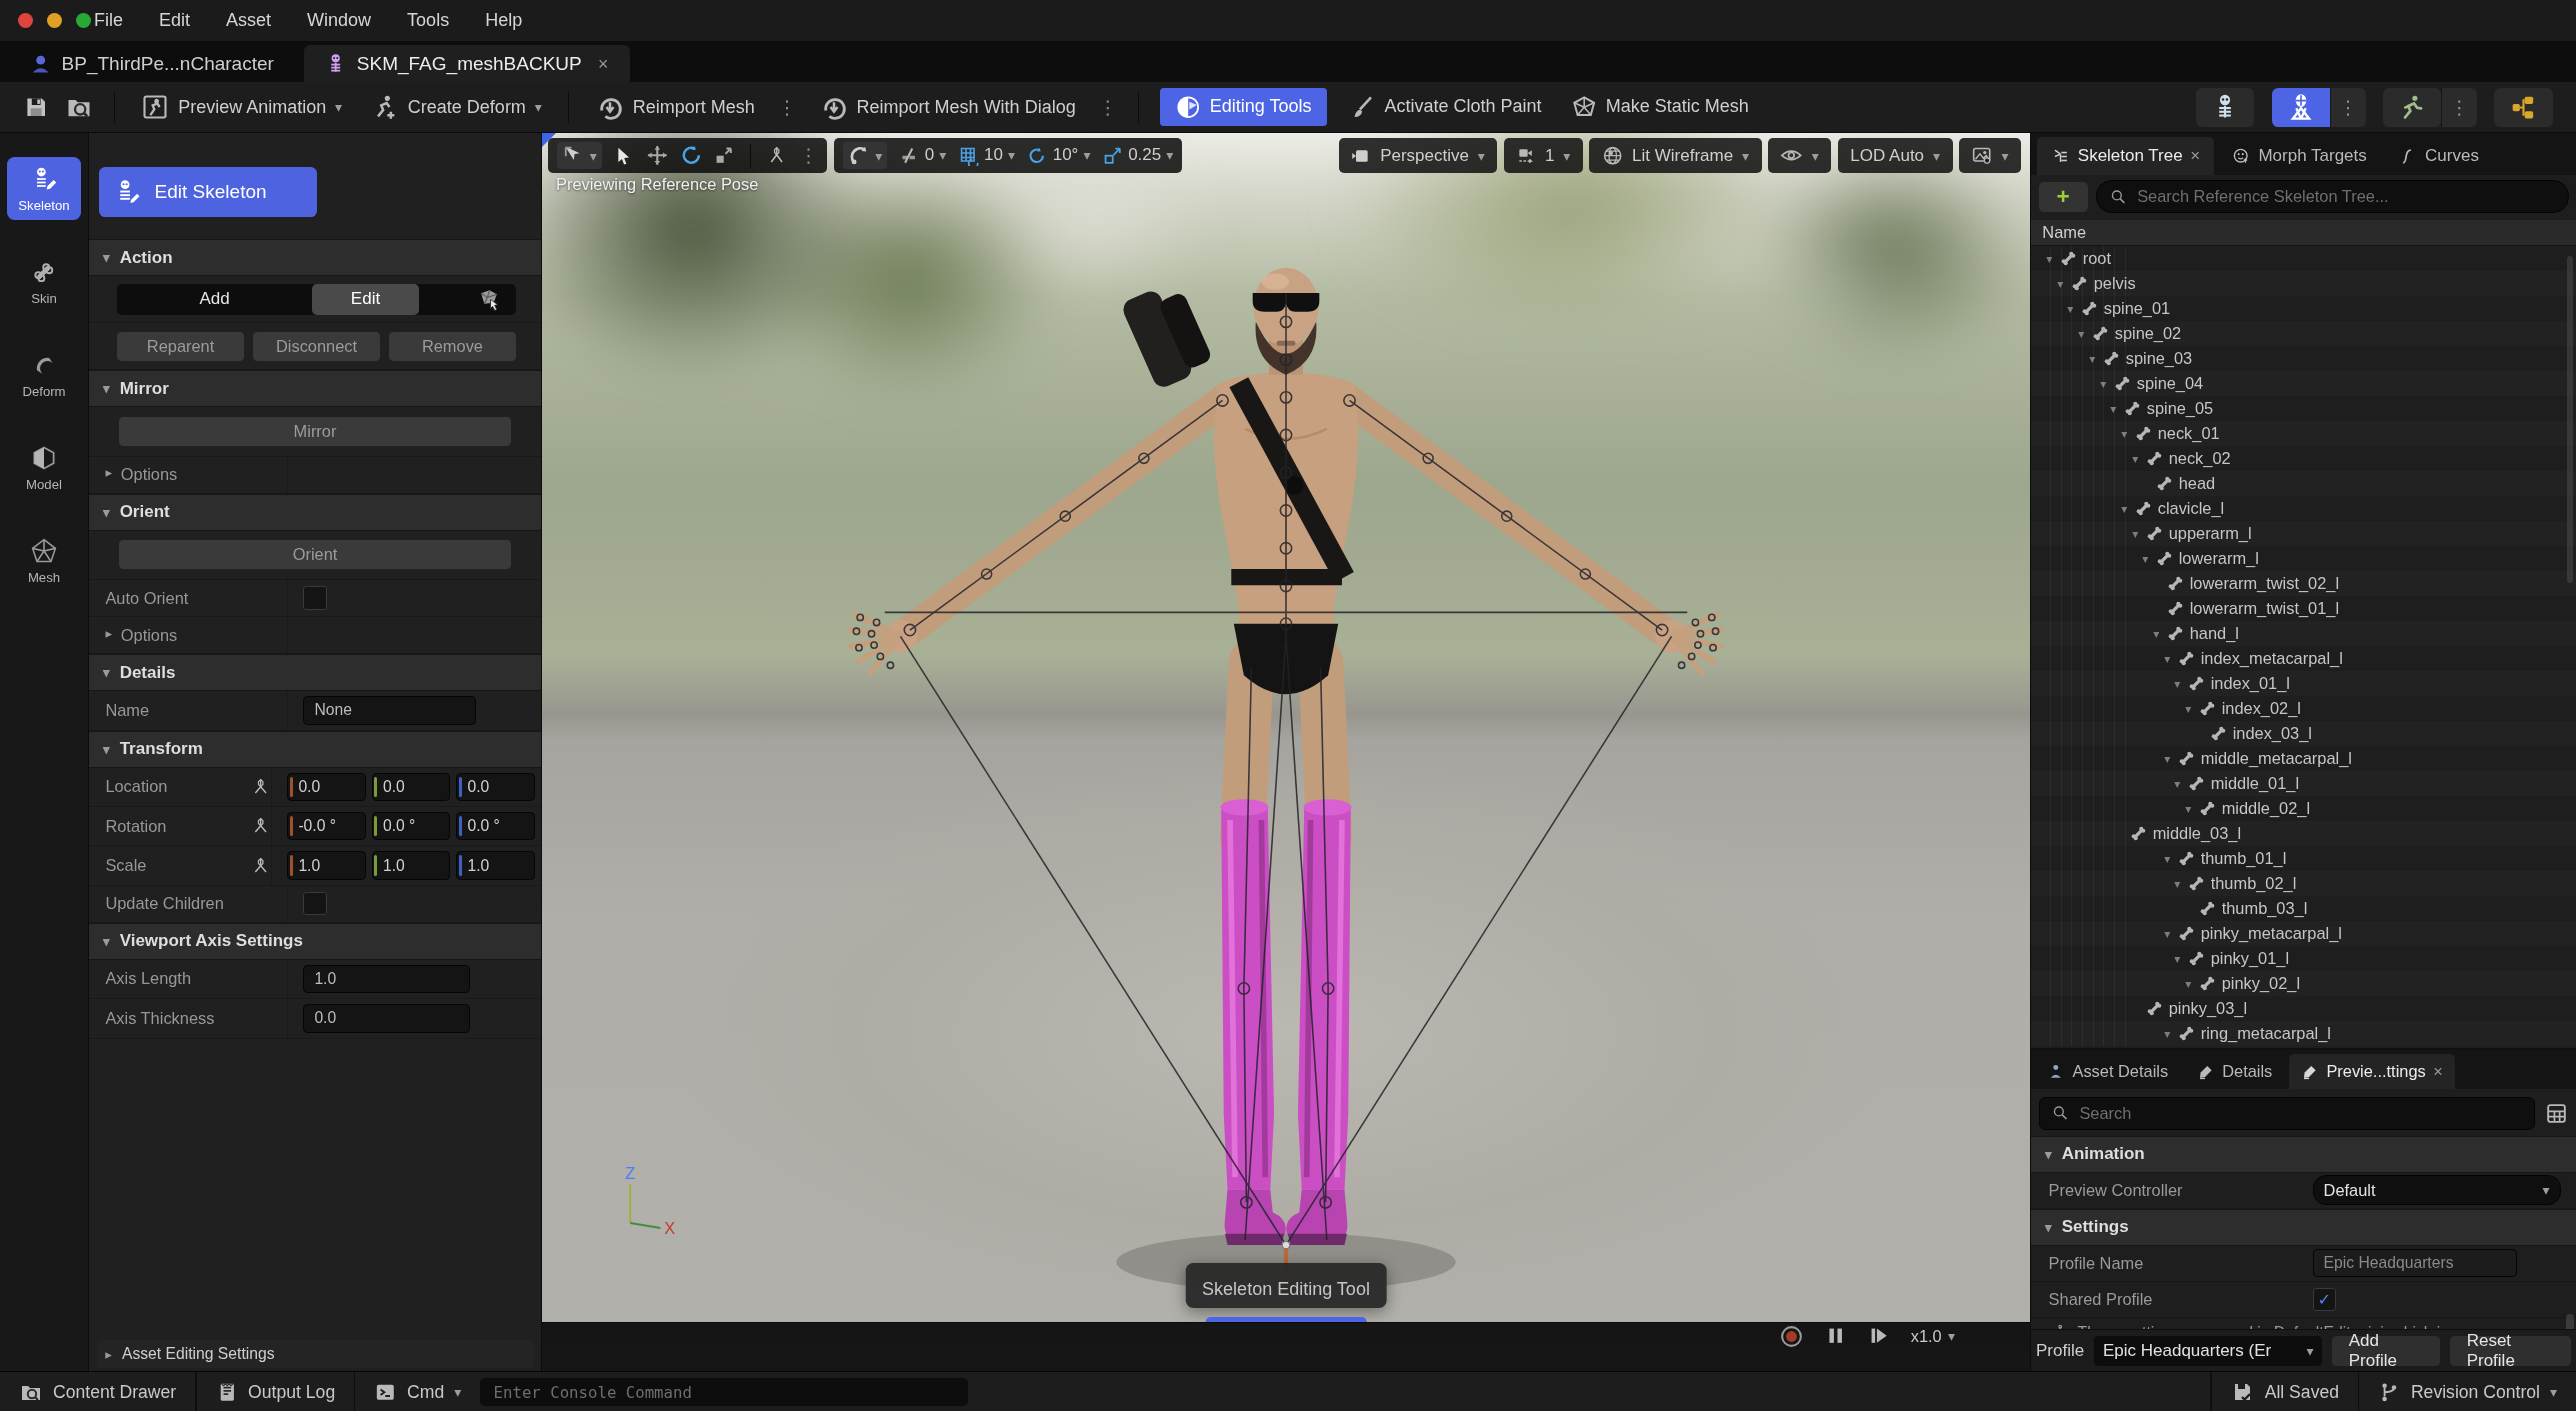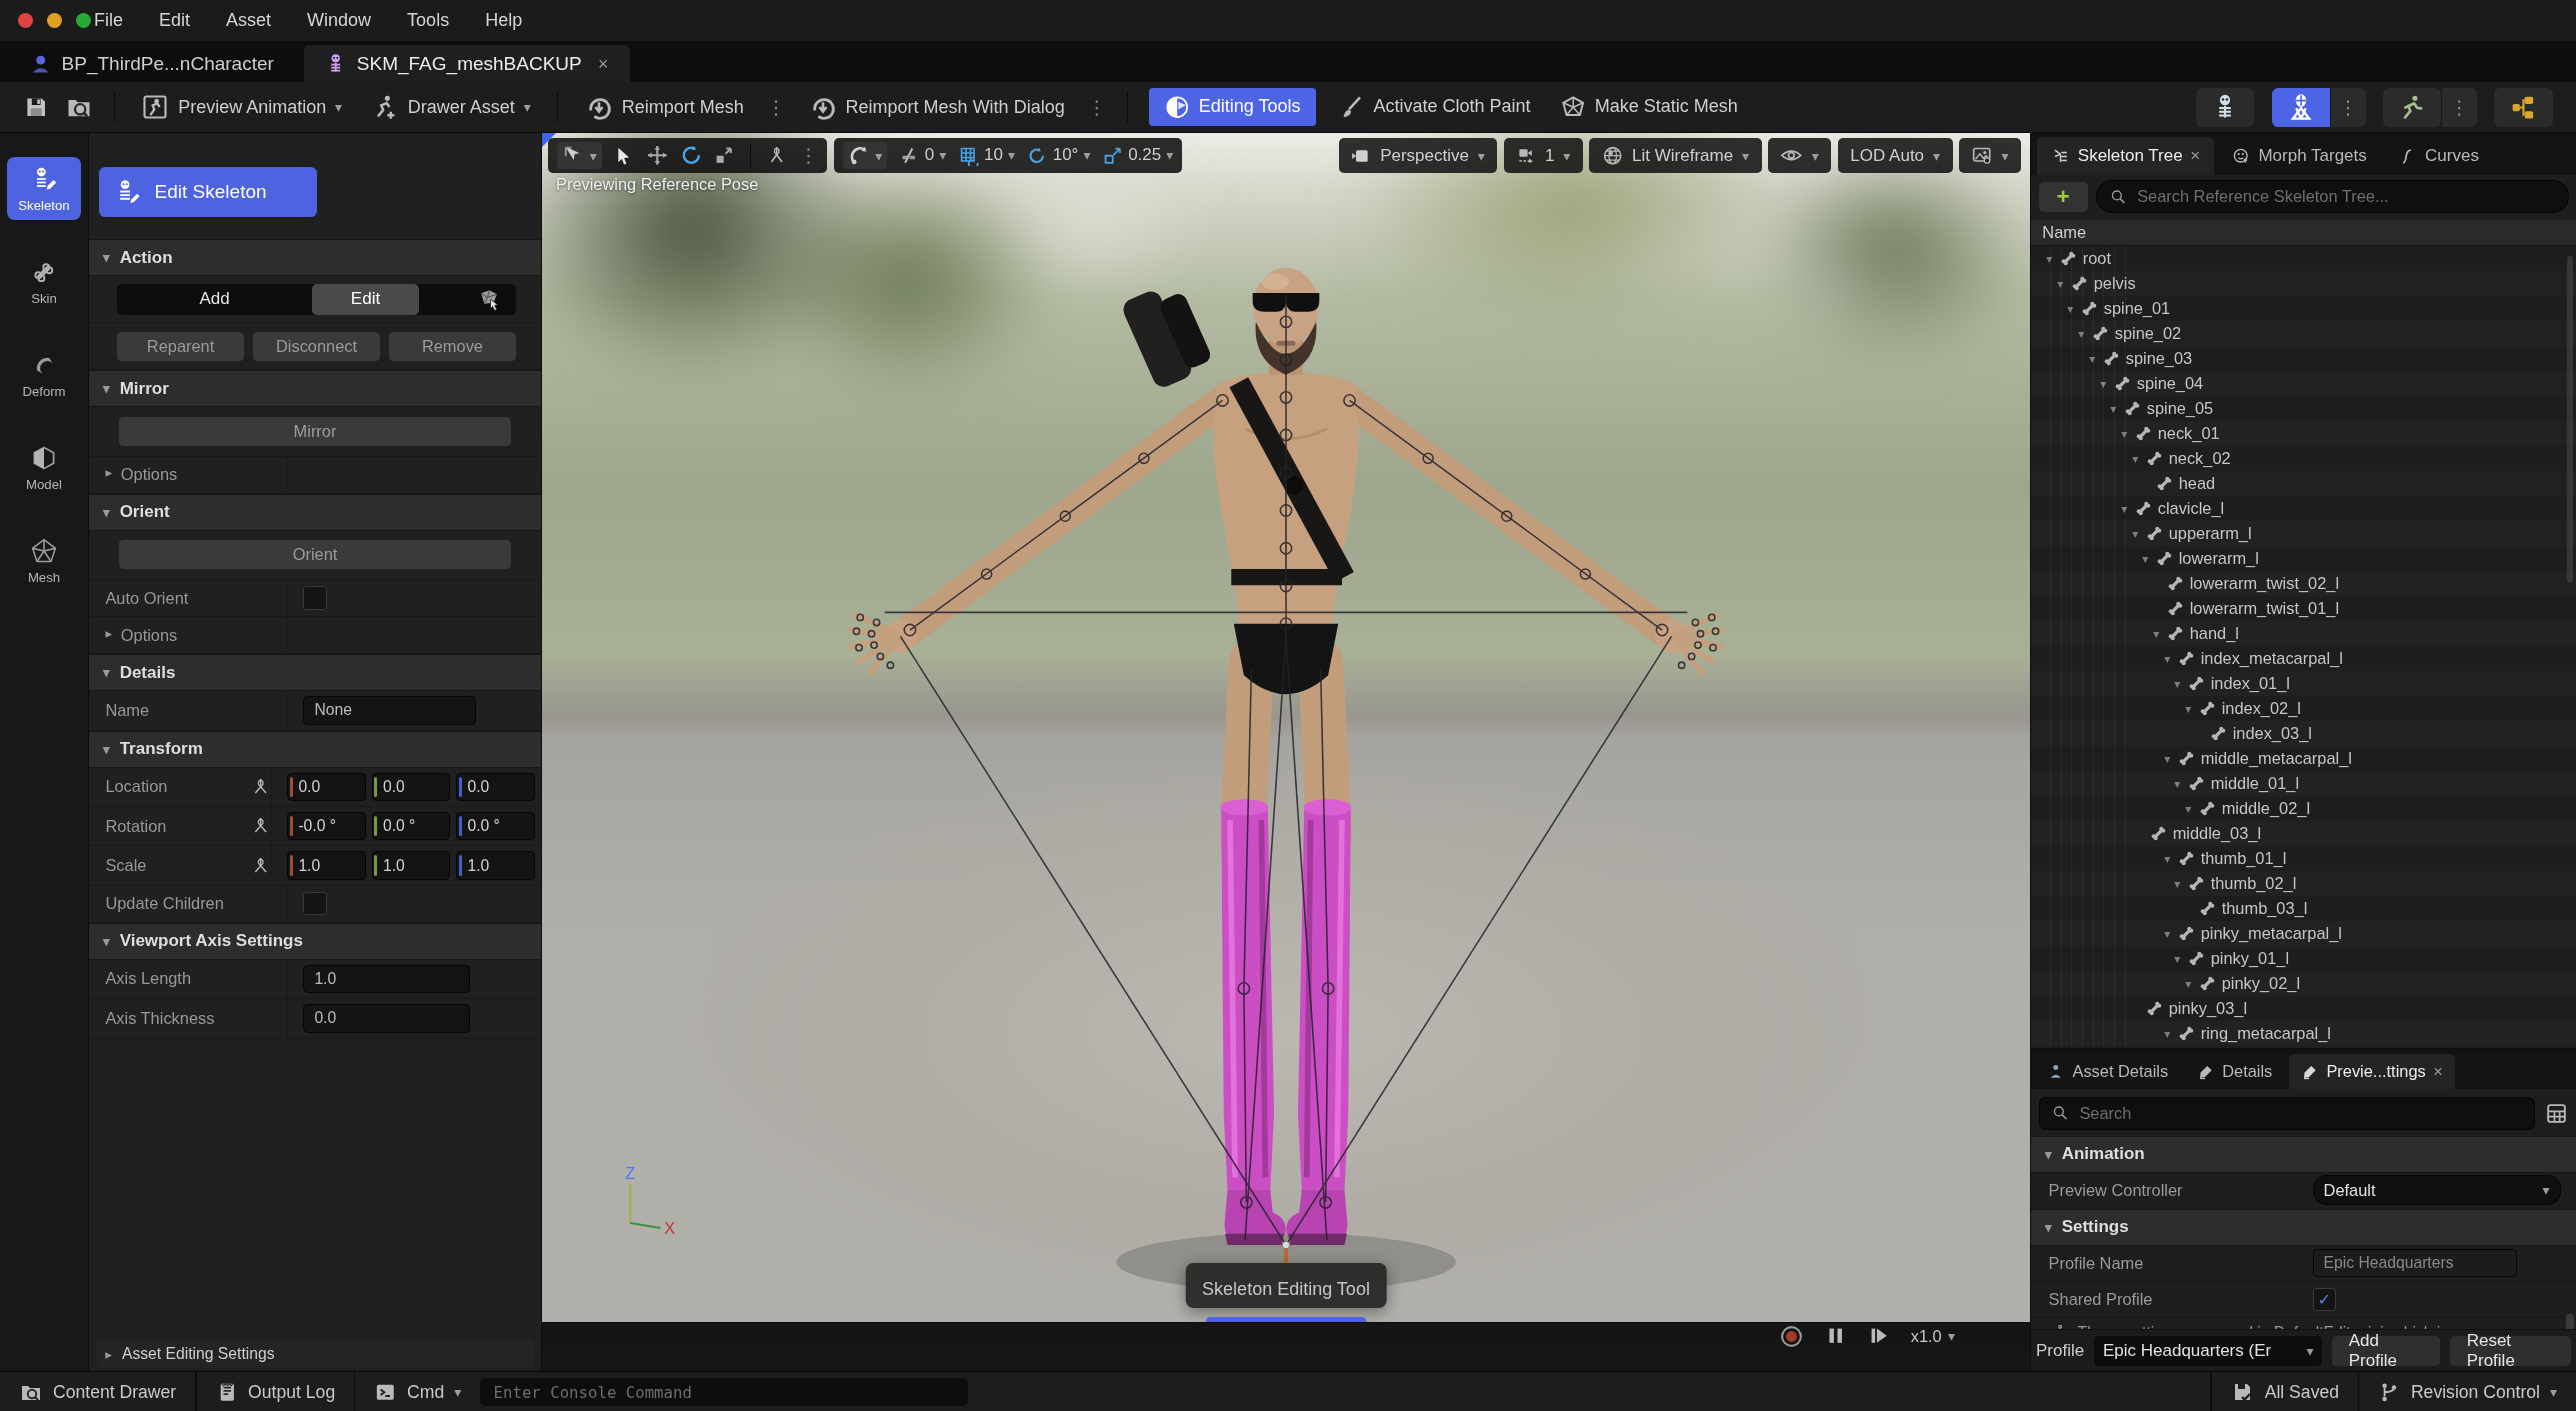--- a/index.html
+++ b/index.html
@@ -189,21 +189,21 @@
         </svg>
       <span>Preview Animation</span>
       <span class="chev">▾</span>
     </div>
     <div class="tbtn">
       <svg width="28" height="28" viewBox="0 0 24 24">
           <circle cx="14" cy="4.6" r="2.2" fill="#b9b9b9"></circle>
           <path d="M6 20 l4.4-5.4 -1.6-4 4.6-2 2.4 3.4" stroke="#b9b9b9" stroke-width="2.2" fill="none"></path>
           <path d="M17 16 v6 M14 19 h6" stroke="#b9b9b9" stroke-width="2.2"></path>
         </svg>
-      <span>Drawer Asset</span>
+      <span>Create Deform</span>
       <span class="chev">▾</span>
     </div>
     <div class="vsep"></div>
     <div class="tbtn">
       <svg width="28" height="28" viewBox="0 0 24 24">
           <path d="M5 15 a8 8 0 1 1 3 5" fill="none" stroke="#b9b9b9" stroke-width="2.4"></path>
           <path d="M12 8 v7 M9 12 l3 4 3-4" stroke="#b9b9b9" stroke-width="2.2" fill="none"></path>
         </svg>
       <span>Reimport Mesh</span>
     </div>
@@ -1129,21 +1129,21 @@
             <svg class="bone" viewBox="0 0 24 24">
               <path d="M7.5 16.5 L16.5 7.5" stroke="#b6b6b6" stroke-width="4.2" stroke-linecap="round"></path>
               <circle cx="6" cy="15.5" r="2.6" fill="#b6b6b6"></circle>
               <circle cx="8.5" cy="18" r="2.6" fill="#b6b6b6"></circle>
               <circle cx="15.5" cy="6" r="2.6" fill="#b6b6b6"></circle>
               <circle cx="18" cy="8.5" r="2.6" fill="#b6b6b6"></circle>
             </svg>
           </span>
           <span>middle_02_l</span>
         </div>
-        <div class="trow" style="padding-left: 100px; text-align: right;">
+        <div class="trow" style="padding-left: 80px; text-align: right;">
           <span class="exp"></span>
           <span>
             <svg class="bone" viewBox="0 0 24 24">
               <path d="M7.5 16.5 L16.5 7.5" stroke="#b6b6b6" stroke-width="4.2" stroke-linecap="round"></path>
               <circle cx="6" cy="15.5" r="2.6" fill="#b6b6b6"></circle>
               <circle cx="8.5" cy="18" r="2.6" fill="#b6b6b6"></circle>
               <circle cx="15.5" cy="6" r="2.6" fill="#b6b6b6"></circle>
               <circle cx="18" cy="8.5" r="2.6" fill="#b6b6b6"></circle>
             </svg>
           </span>

